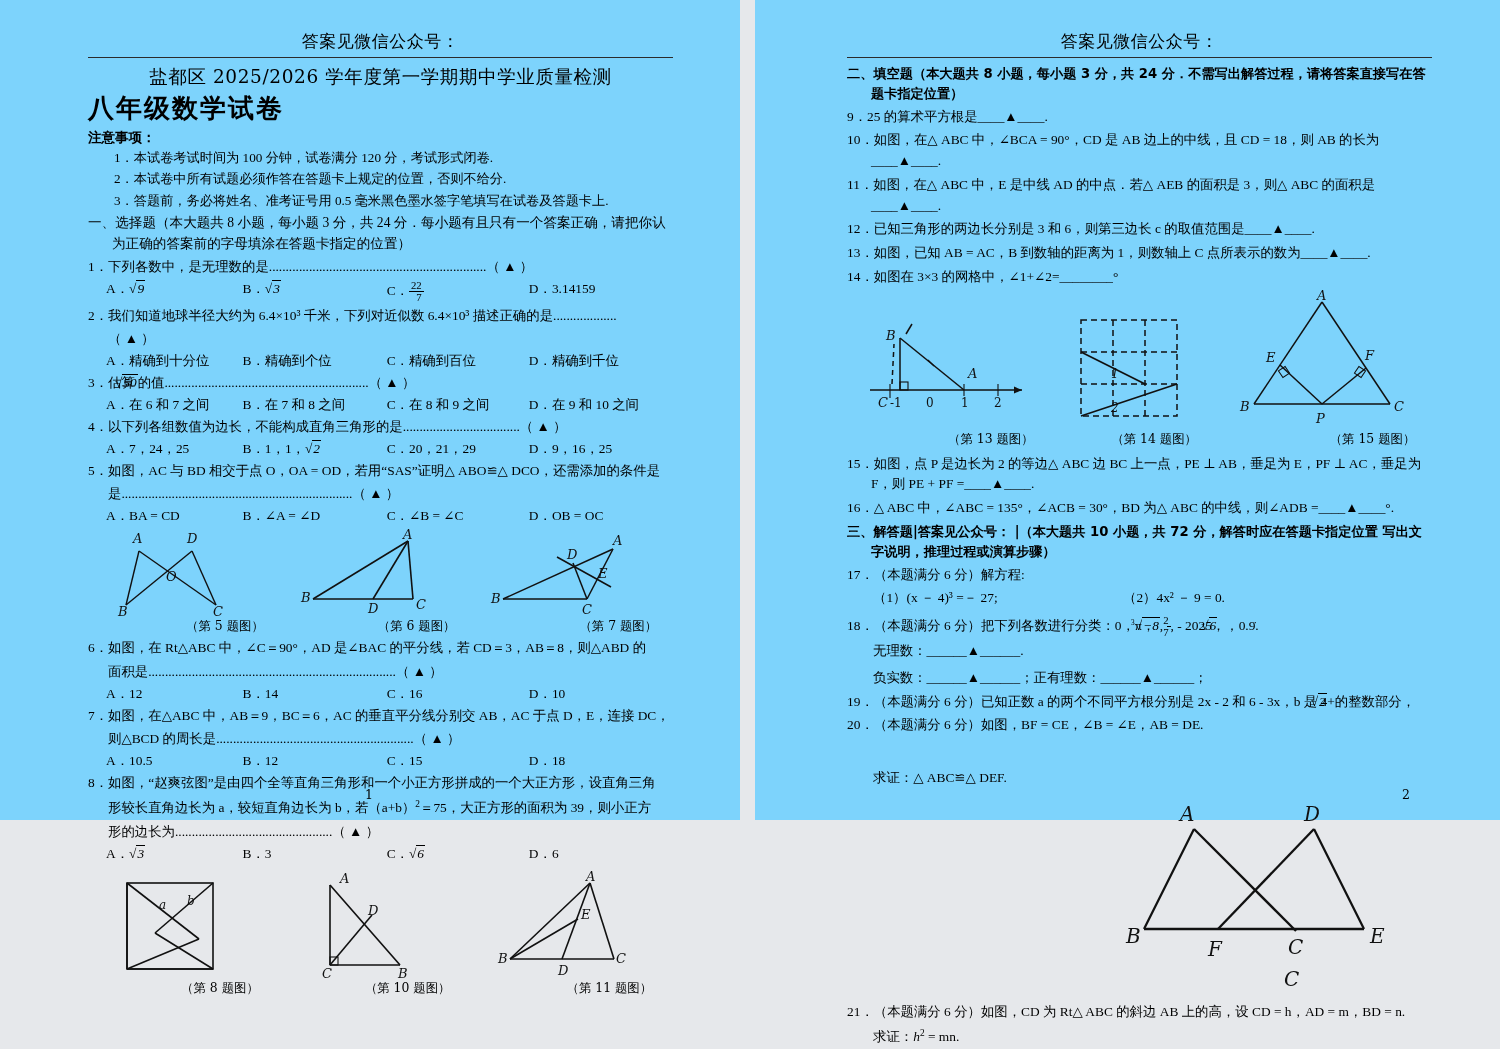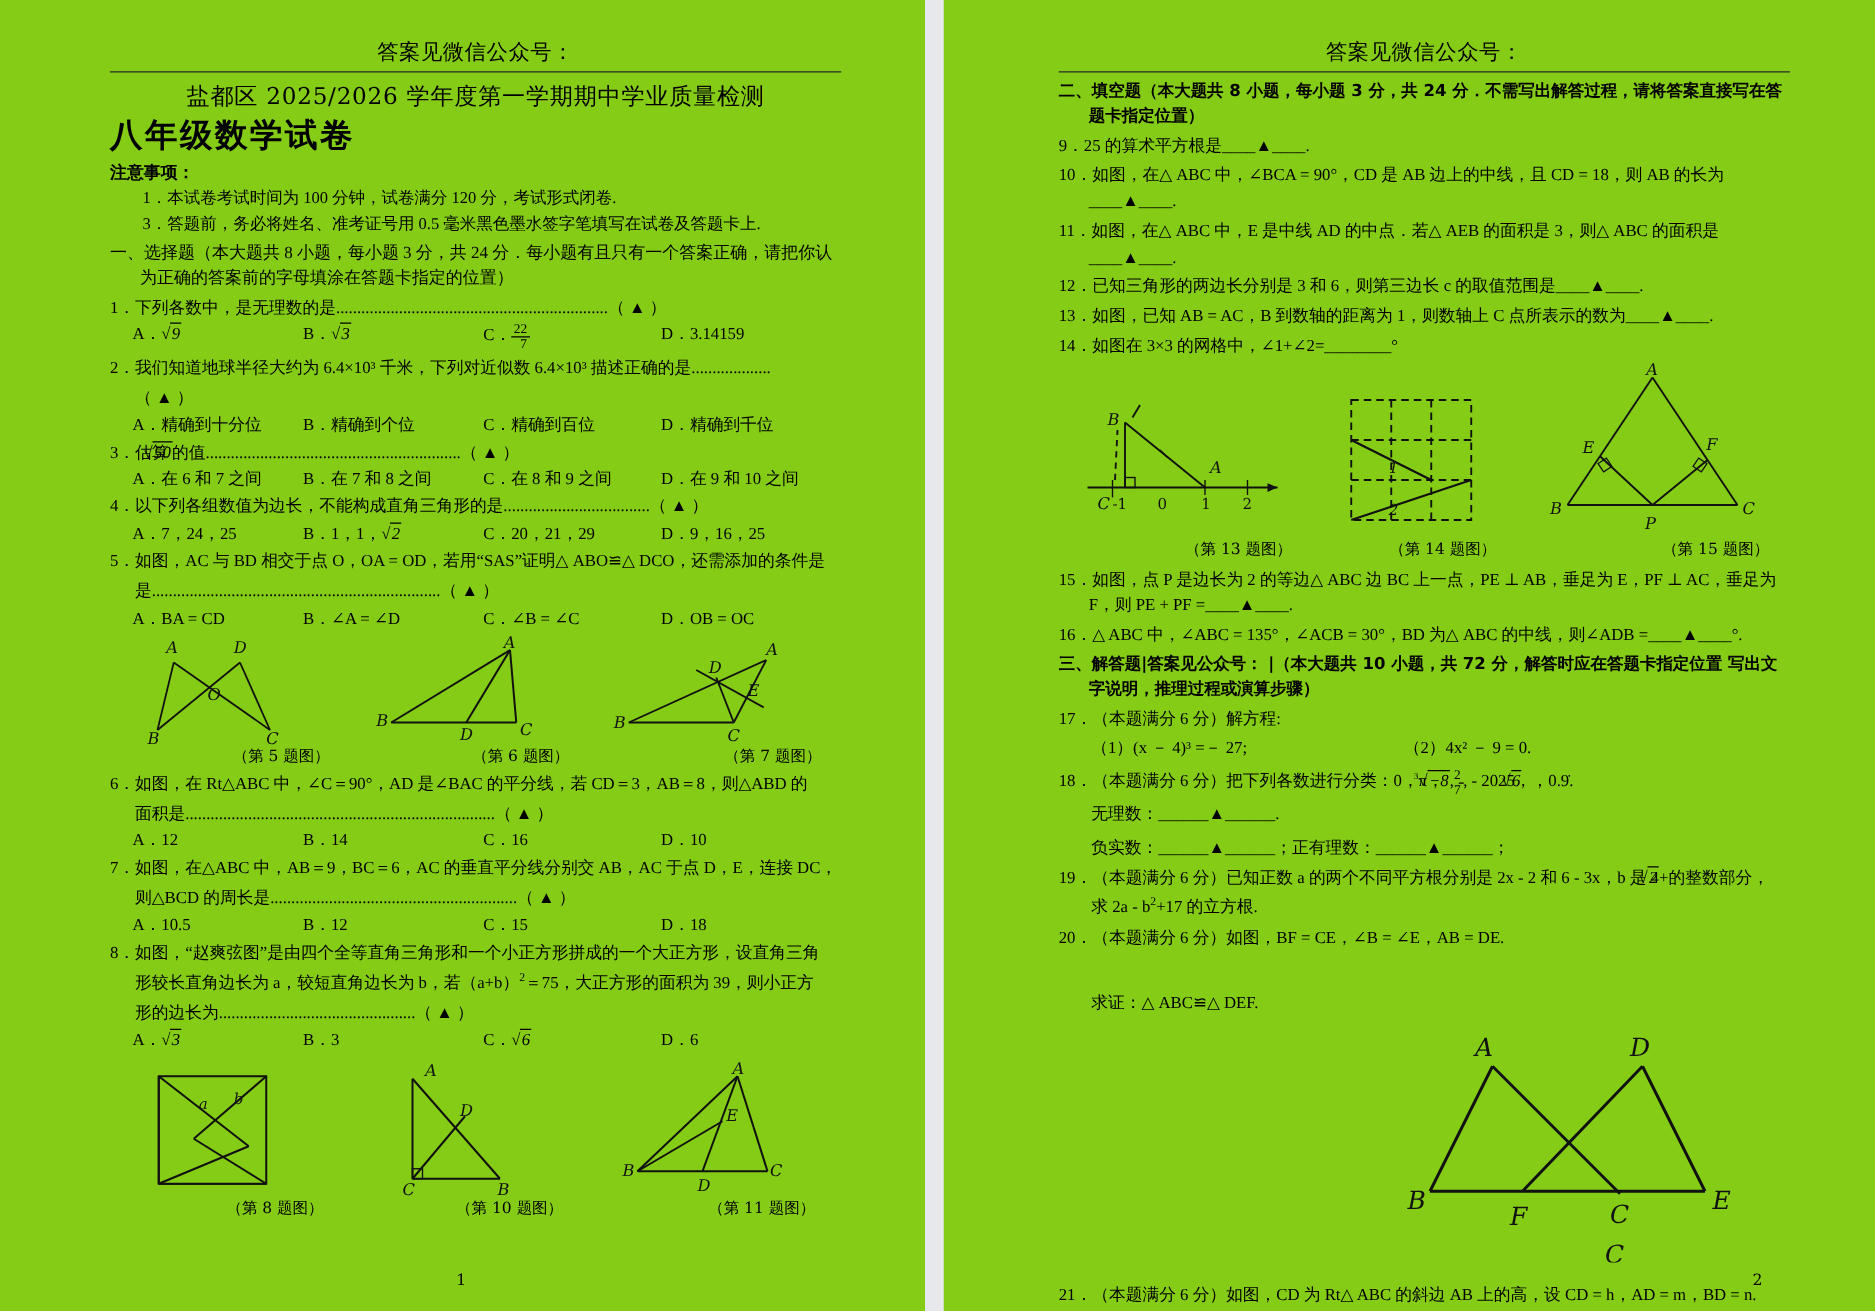--- a/index.html
+++ b/index.html
@@ -3,21 +3,21 @@
 <meta charset="utf-8">
 <style>
   html,body{margin:0;padding:0;}
   body{
     width:1500px;height:1049px;
     background:#e6e8eb;
     font-family:"Liberation Serif","DejaVu Serif",serif;
     overflow:hidden;
   }
   .spread{position:relative;width:1500px;height:1049px;}
-  .page{position:absolute;top:0;height:1049px;background:#84cc16;}
+  .page{position:absolute;top:0;height:820px;background:#7dd3fc;}
   .page.left{left:0;width:740px;}
   .page.right{left:755px;width:745px;}
 
   
   .wx{
     text-align:center;font-size:17px;letter-spacing:.5px;
     font-family:"DejaVu Serif",serif;
   }
   .rule{height:1px;background:#2b2b2b;margin:4px 0 6px 0;}
   .schooltitle{
@@ -66,20 +66,21 @@
 
       <div class="wx">答案见微信公众号：</div>
       <div class="rule"></div>
 
       <div class="schooltitle">盐都区 2025/2026 学年度第一学期期中学业质量检测</div>
       <div class="papertitle">八年级数学试卷</div>
 
       <div class="notice-h">注意事项：</div>
       <div class="notice">
         <div>1．本试卷考试时间为 100 分钟，试卷满分 120 分，考试形式闭卷.</div>
+        <div>2．本试卷中所有试题必须作答在答题卡上规定的位置，否则不给分.</div>
         <div>3．答题前，务必将姓名、准考证号用 0.5 毫米黑色墨水签字笔填写在试卷及答题卡上.</div>
       </div>
 
       <div class="sec-h hang2" style="margin-top:2px;">一、选择题（本大题共 8 小题，每小题 3 分，共 24 分．每小题有且只有一个答案正确，请把你认为正确的答案前的字母填涂在答题卡指定的位置）</div>
 
       <div class="q hang">
         <span>1．</span><span>下列各数中，是无理数的是</span><span class="dots">.................................................................</span><span>（ ▲ ）</span>
       </div>
       <div class="opts">
         <span class="o1">A．<span class="rad">√<span class="bar it">9</span></span></span>
@@ -421,21 +422,20 @@
 
       <div class="q hang2" style="margin-top:6px;">
         <span>18．</span><span>（本题满分 6 分）把下列各数进行分类：0，π，<span class="rad"><sup style="font-size:.55em;">3</sup>√<span class="bar it">−8</span></span>, <span class="frac"><span class="n">2</span><span class="d">7</span></span>,  - 2025，<span class="rad">√<span class="bar it">6</span></span>，0.9̇.</span>
       </div>
       <div class="q" style="padding-left:26px;">无理数：______▲______.</div>
       <div class="q" style="padding-left:26px;margin-top:6px;">负实数：______▲______；正有理数：______▲______；</div>
 
       <div class="q hang2">
         <span>19．</span><span>（本题满分 6 分）已知正数 a 的两个不同平方根分别是 2x - 2 和 6 - 3x，b 是 4+<span class="rad">√<span class="bar it">2</span></span>的整数部分，</span>
       </div>
-      <div class="q" style="padding-left:26px;">求 2a - b<sup>2</sup>+17 的立方根.</div>
 
       <div class="q hang2">
         <span>20．</span><span>（本题满分 6 分）如图，BF = CE，∠B = ∠E，AB = DE.</span>
       </div>
       <div class="q" style="padding-left:26px;margin-top:32px;">求证：△ ABC≌△ DEF.</div>
 
       <div style="display:flex;justify-content:flex-end;padding-right:16px;margin-top:2px;">
         <div class="fig">
           <svg width="320" height="195" viewBox="0 0 320 195">
             <g stroke="#111" stroke-width="2.3" fill="none">

